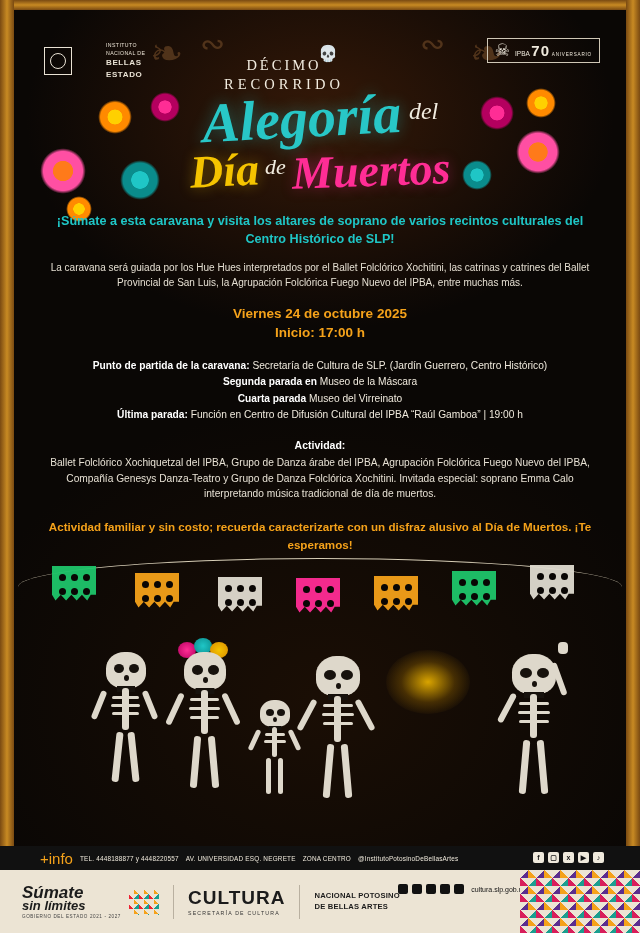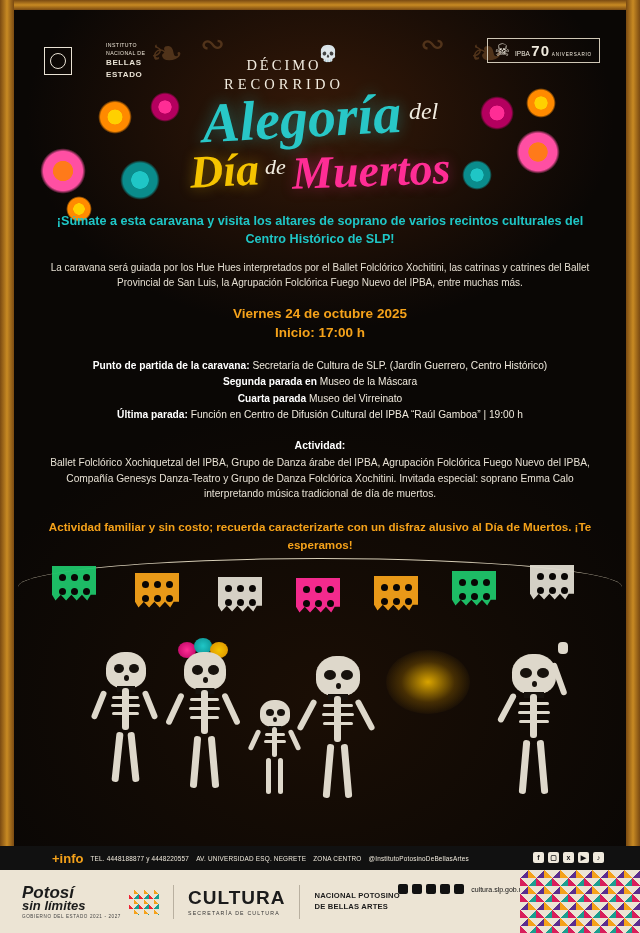--- a/index.html
+++ b/index.html
@@ -166,21 +166,21 @@
   .skull .nose{position:absolute;background:#17120d;width:5px;height:6px;border-radius:50% 50% 50% 50%;}
   .skull .teeth{position:absolute;left:50%;transform:translateX(-50%);height:6px;background:#17120d;}
   .bone{position:absolute;background:#ded8cb;border-radius:3px;}
   .rib{position:absolute;background:#ded8cb;height:3px;border-radius:2px;}
 
   
   .info-bar{
     position:absolute;left:0;top:846px;width:640px;height:24px;background:#111;
     display:flex;align-items:center;
   }
-  .info-bar .plus{color:#f5a21a;font-weight:bold;font-size:13px;margin-left:52px;}
+  .info-bar .plus{color:#f5a21a;font-weight:normal;font-size:15px;margin-left:40px;}
   .info-bar .t{color:#efe9dc;font-size:6.4px;margin-left:7px;letter-spacing:.2px;}
   .socials{position:absolute;right:36px;top:6px;display:flex;gap:4px;}
   .socials i{
     width:11px;height:11px;border-radius:2px;display:inline-block;
     font-style:normal;font-size:7px;line-height:11px;text-align:center;color:#111;font-weight:bold;
   }
   .footer{
     position:absolute;left:0;top:870px;width:640px;height:63px;background:#ece4d4;
     display:flex;align-items:center;
   }
@@ -467,21 +467,21 @@
       <i style="background:#efe9dc;">f</i>
       <i style="background:#efe9dc;">▢</i>
       <i style="background:#efe9dc;">x</i>
       <i style="background:#efe9dc;">▶</i>
       <i style="background:#efe9dc;">♪</i>
     </span>
   </div>
 
   <div class="footer">
     <div class="potosi">
-      <span class="p1">Potosí</span>
+      <span class="p1">Súmate</span>
       <span class="p2">sin límites</span>
       <span class="p3">GOBIERNO DEL ESTADO 2021 - 2027</span>
     </div>
     <span class="pix"></span>
     <div class="divider"></div>
     <div class="cultura">
       <span class="c1">CULTURA</span>
       <span class="c2">SECRETARÍA DE CULTURA</span>
     </div>
     <div class="divider"></div>

